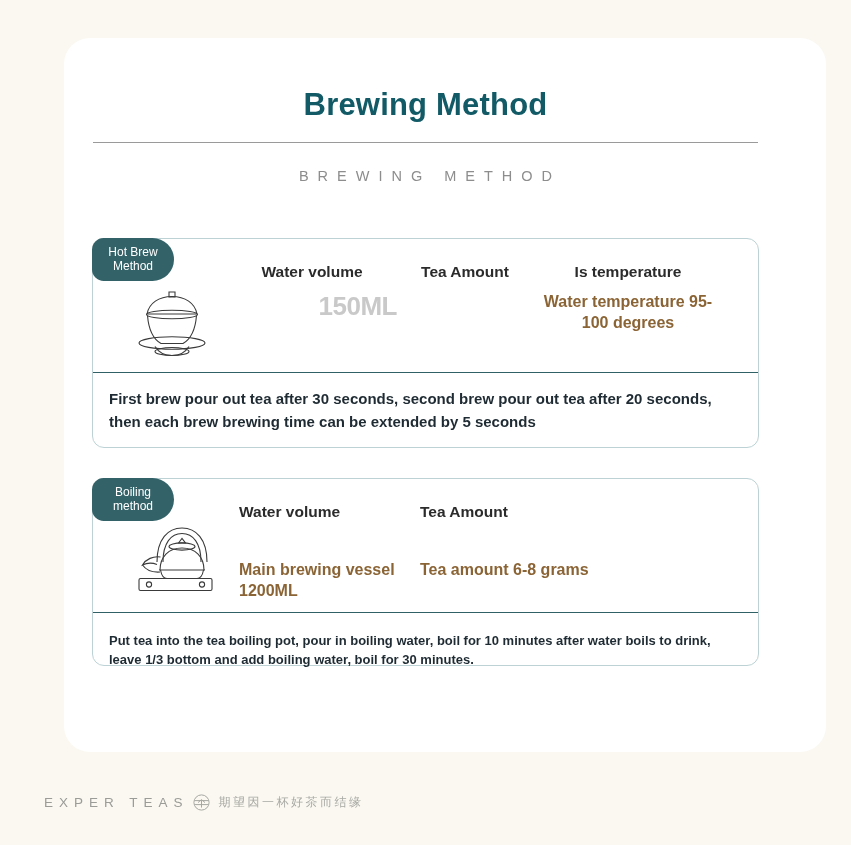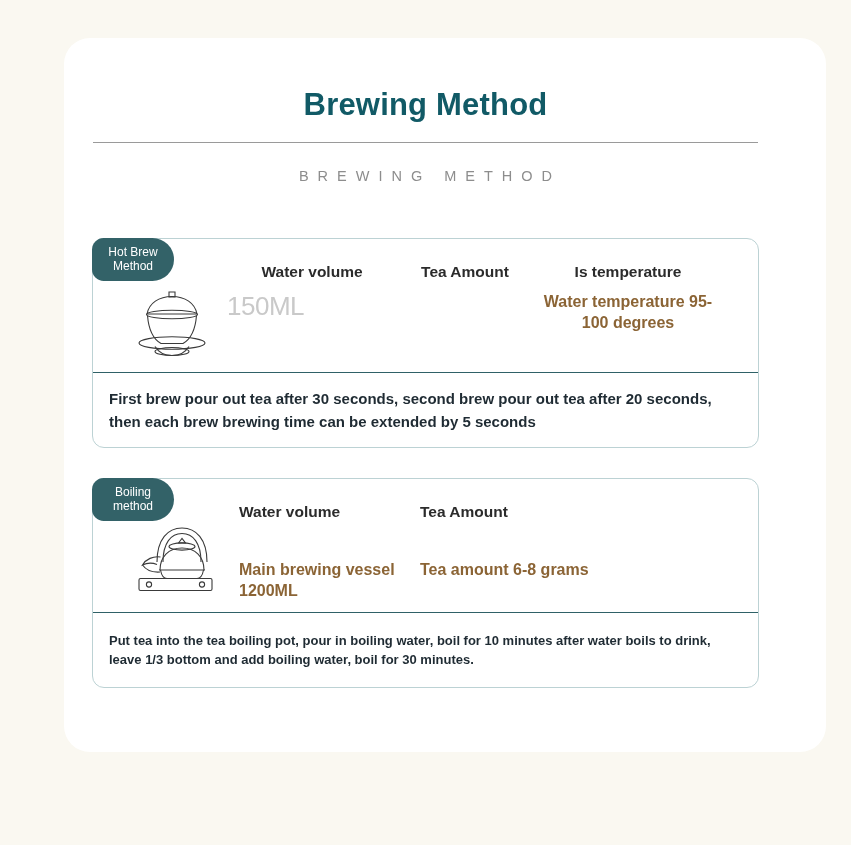--- a/index.html
+++ b/index.html
@@ -69,21 +69,21 @@
   .card {
     position: absolute;
     left: 28px;
     width: 667px;
     border: 1px solid #bcd2d4;
     border-radius: 12px;
     background: #ffffff;
     box-sizing: border-box;
   }
   .card-hot  { top: 200px; height: 210px; }
-  .card-boil { top: 440px; height: 210px; }
+  .card-boil { top: 440px; height: 188px; }
 
   .card-body {
     position: relative;
     height: 100%;
   }
 
   
   .tab {
     position: absolute;
     left: -1px;
@@ -147,25 +147,25 @@
   .v1-temp  { left: 440px; top: 52px; width: 190px; text-align: center; }
   .v2-water { left: 146px; top: 80px; width: 180px; }
   .v2-tea   { left: 327px; top: 80px; width: 180px; }
 
   
   .watermark {
     position: absolute;
     left: 134px;
     top: 52px;
     width: 170px;
-    text-align: left;
+    text-align: right;
     font-size: 26px;
     color: #c9c9c9;
     letter-spacing: -0.5px;
-    font-weight: 400;
+    font-weight: 700;
   }
 
   
   .note {
     position: absolute;
     left: 16px;
     right: 16px;
     font-size: 14.3px;
     font-weight: bold;
     color: #1f2b33;
@@ -294,14 +294,30 @@
         <div class="val v2-tea">Tea amount 6-8 grams</div>
 
         <div class="card-divider"></div>
 
         <div class="note">Put tea into the tea boiling pot, pour in boiling water, boil for 10 minutes after water boils to drink, leave 1/3 bottom and add boiling water, boil for 30 minutes.</div>
       </div>
     </div>
 
   </div>
 
+  <div class="footer">
+    <div class="brand">
+      <span class="brand-name">EXPER TEAS</span>
+      <span class="brand-mark">
+        <svg width="17" height="17" viewBox="0 0 17 17" fill="none" stroke="#a7a7a2" stroke-width="1">
+          <circle cx="8.5" cy="8.5" r="7.6"></circle>
+          <path d="M1.6 6.6 h13.8"></path>
+          <path d="M1.6 10.6 h13.8"></path>
+          <path d="M5 8.6 L8.5 5.6 L12 8.6"></path>
+          <path d="M8.5 6.6 v7"></path>
+        </svg>
+      </span>
+      <span class="brand-cn">期望因一杯好茶而结缘</span>
+    </div>
+
+  </div>
 
 </div>
 
 </body></html>

